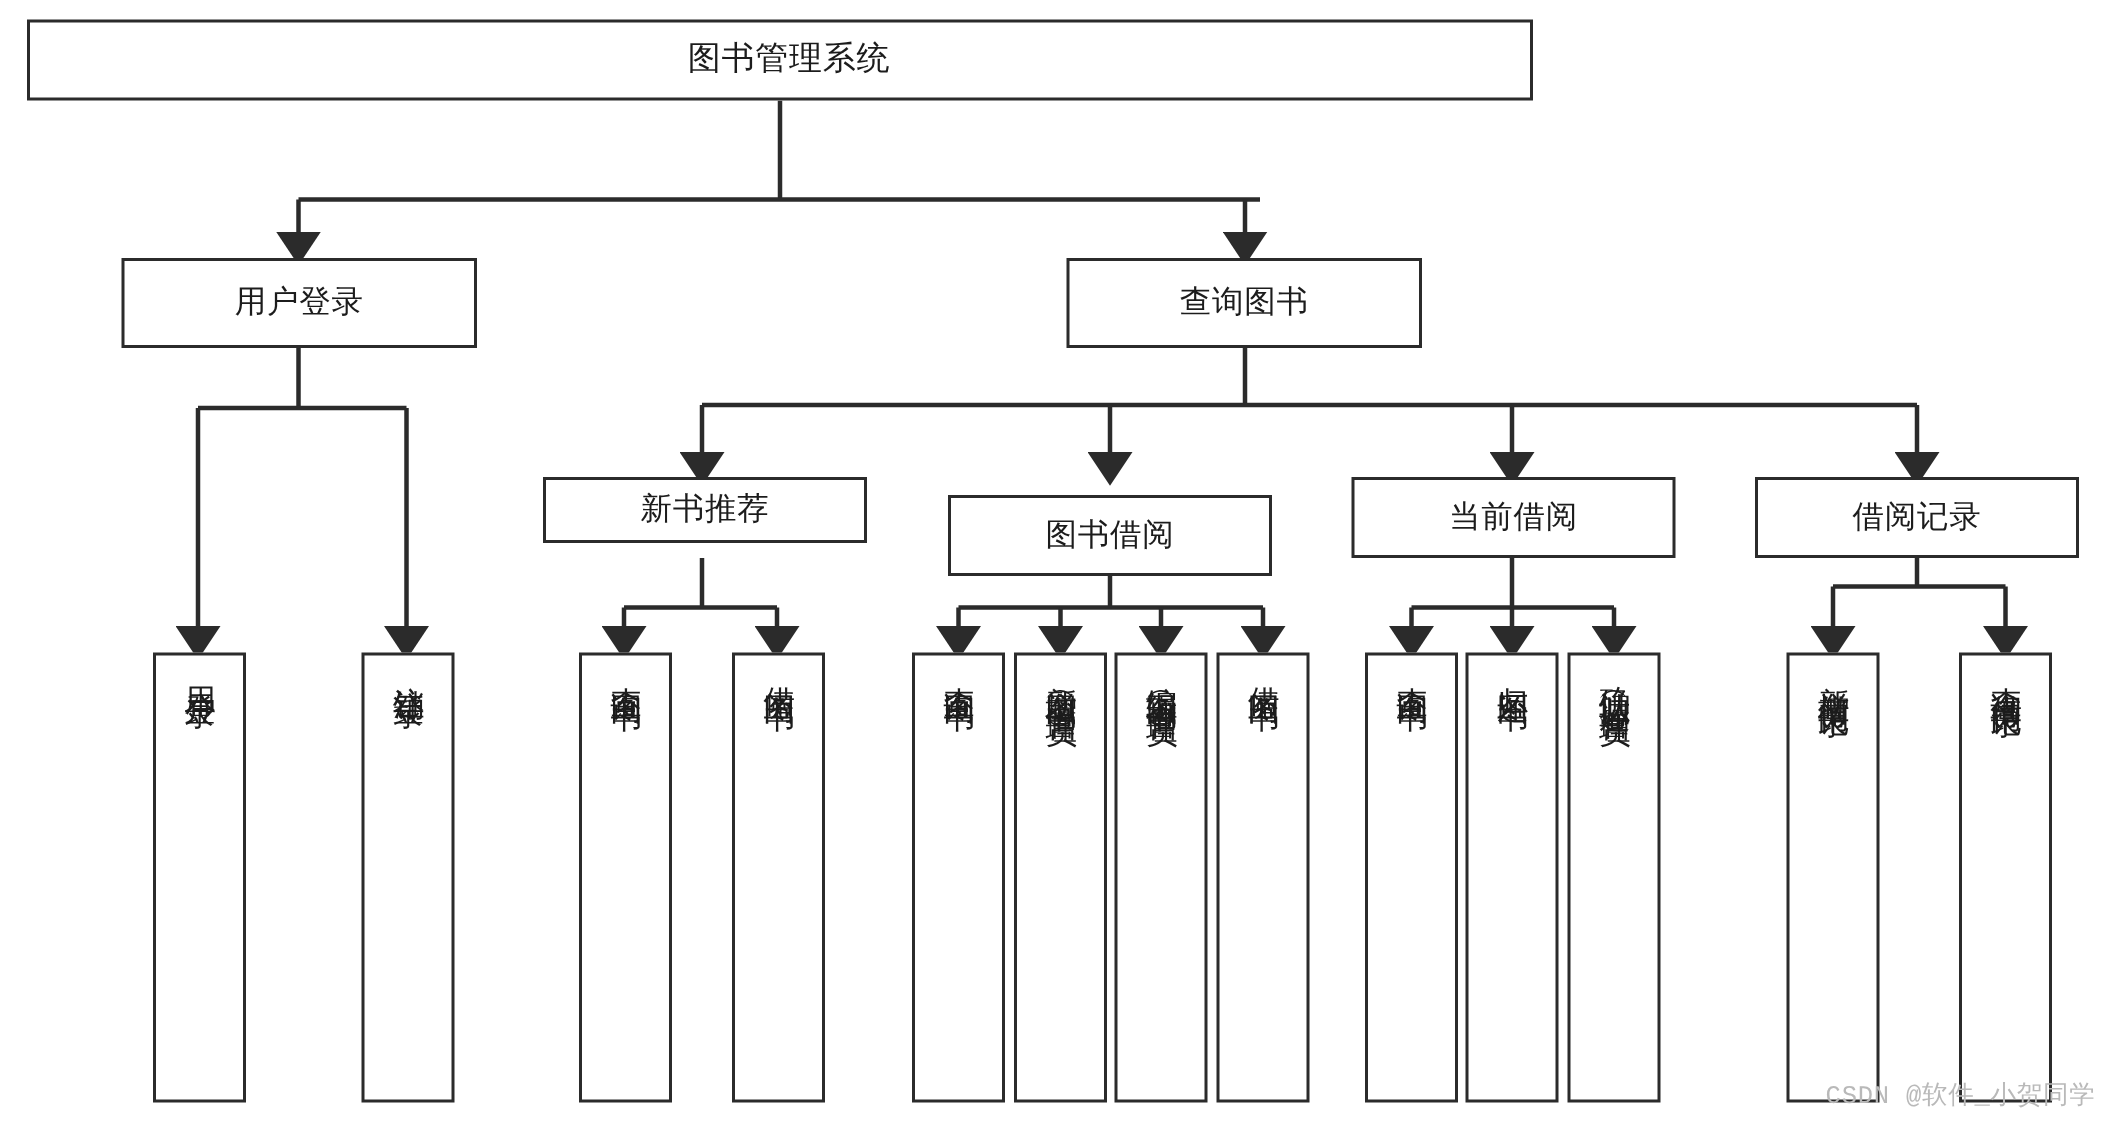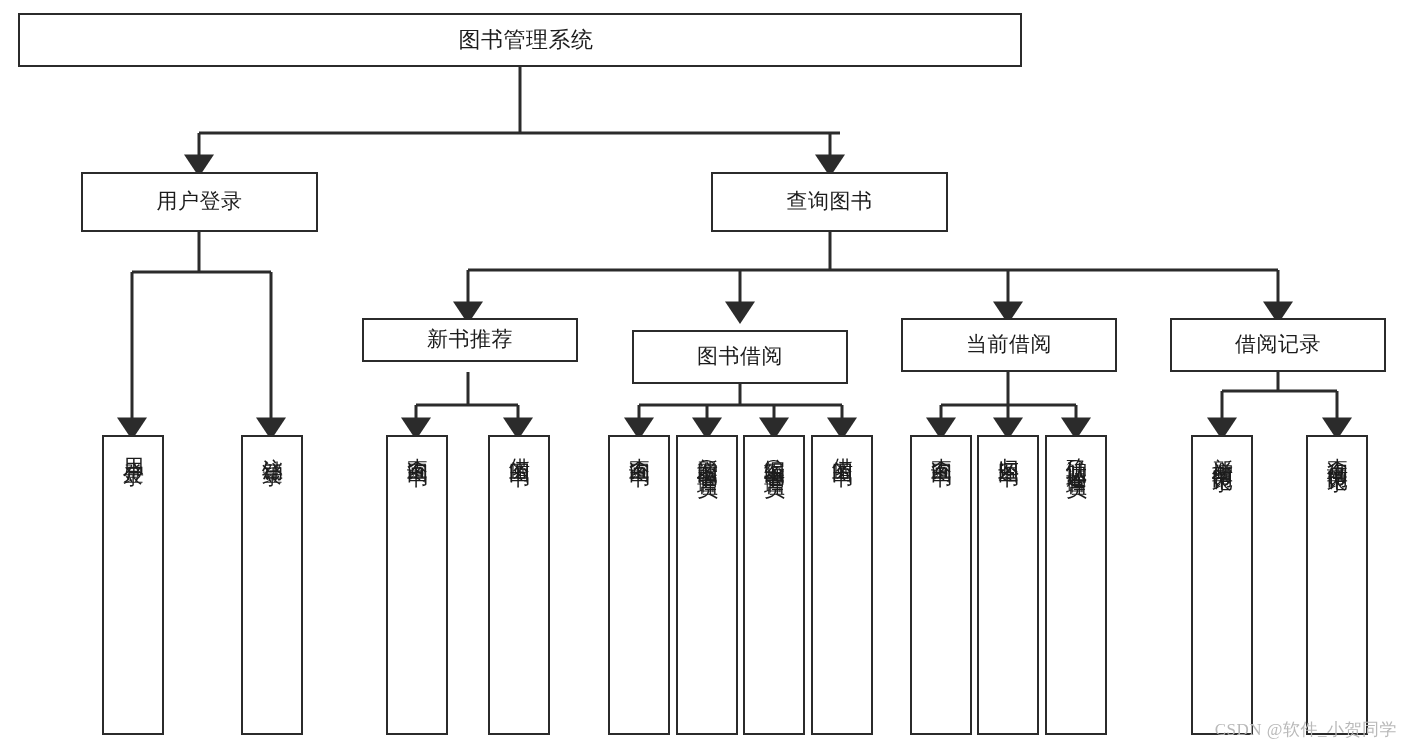--- a/index.html
+++ b/index.html
@@ -66,21 +66,21 @@
   }
   #watermark {
     position: absolute;
     right: 8px;
     bottom: 6px;
     font-size: 17px;
     color: #b9b9b9;
     letter-spacing: 0.5px;
     z-index: 5;
     white-space: nowrap;
-    font-family: Liberation Serif, serif;
+    font-family: Liberation Mono, monospace;
   }
 </style>
 </head>
 <body>
 
 <div id="diagram-canvas">
 
   <svg id="edge-layer" viewBox="0 0 1405 747" width="1405" height="747" xmlns="http://www.w3.org/2000/svg">
     <defs>
       <marker id="arrowhead" markerWidth="9" markerHeight="10" refX="3.2" refY="5" orient="auto" markerUnits="strokeWidth">

